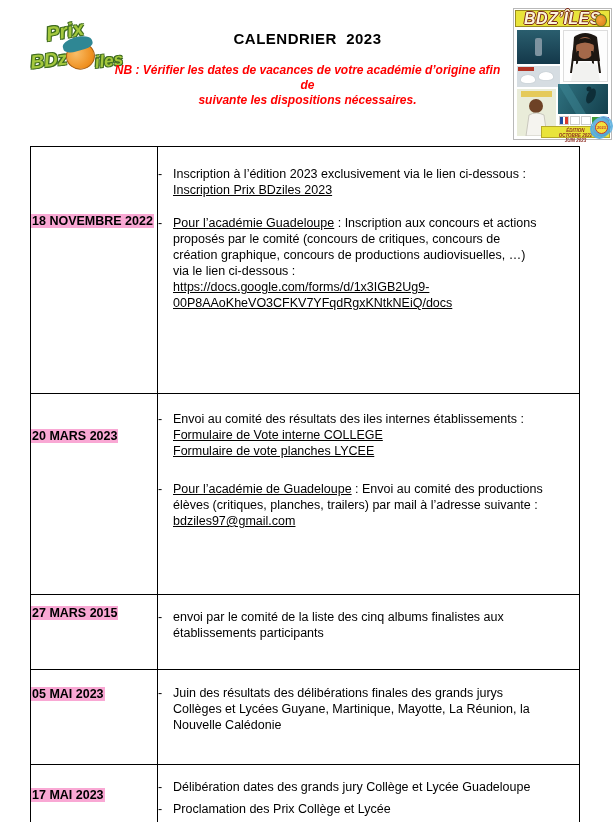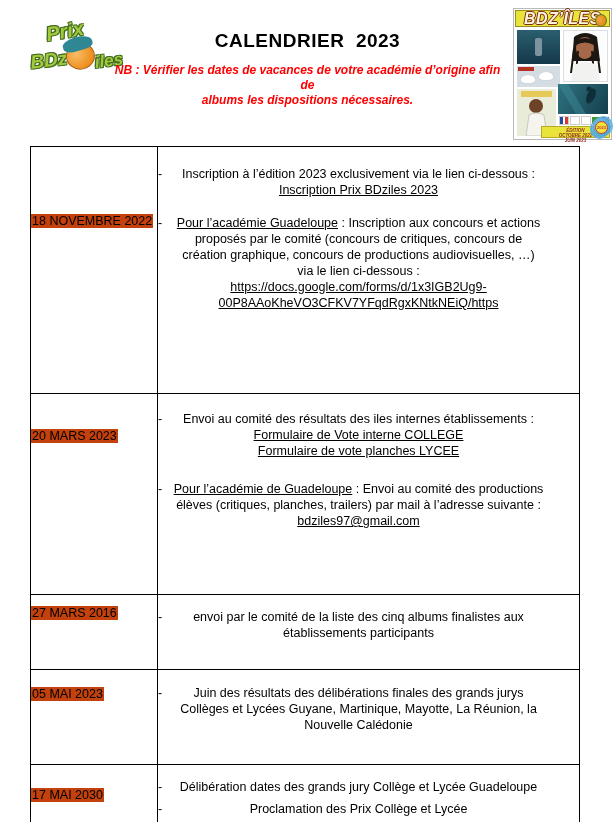--- a/index.html
+++ b/index.html
@@ -15,21 +15,21 @@
   .logo-bdz{font-size:19px;}
   .logo-ball{width:27px;height:25px;border-radius:50%;flex:0 0 27px;
     background:radial-gradient(circle at 35% 38%,#f9bd67,#ef8f1f 68%,#d9770e);
     border:1px solid #a85d10;position:relative;margin:0 -1px;z-index:2;}
   .logo-ball::before{content:"";position:absolute;top:-7px;left:-3px;width:30px;height:14px;
     background:#2f8794;border-radius:60% 70% 40% 50%;transform:rotate(-9deg);}
   .logo-iles{font-size:17px;transform:translateY(8px);}
 
   
   .title{position:absolute;left:130px;right:130px;top:30px;text-align:center;
-    font-size:19px;font-weight:bold;letter-spacing:.5px;white-space:pre;}
+    font-size:15px;font-weight:bold;letter-spacing:.5px;white-space:pre;}
   .nb-note{position:absolute;left:110px;right:110px;top:63px;text-align:center;
     color:#ff0000;font-style:italic;font-weight:bold;font-size:12px;line-height:15px;}
 
   
   .poster{position:absolute;top:8px;right:3px;width:97px;height:130px;background:#fff;
     border:1px solid #b9b9b9;}
   .poster-header{position:absolute;top:1px;left:1px;right:1px;height:17px;background:#e9e43a;
     border:1px solid #9a8c1e;box-sizing:border-box;display:flex;align-items:center;justify-content:center;
     font-size:16px;font-weight:bold;font-style:italic;letter-spacing:.5px;color:#fdf6da;
     text-shadow:-1px 0 #7c2b1e,1px 0 #7c2b1e,0 -1px #7c2b1e,0 1px #7c2b1e;}
@@ -62,25 +62,25 @@
     color:#c2372c;font-size:4px;font-weight:bold;display:flex;align-items:center;justify-content:center;}
 
   
   table.cal{position:absolute;left:30px;top:146px;width:549px;border-collapse:collapse;table-layout:fixed;}
   table.cal td,table.cal th{border:1px solid #000;vertical-align:top;padding:0;}
   table.cal th{height:17px;font-size:13px;font-weight:bold;text-align:center;vertical-align:middle;
     border-bottom:2px solid #000;}
   .c-date{width:127px;}
   .c-body{width:422px;}
   td.datecell{padding:2px 6px 2px 2px;font-size:12.5px;line-height:16px;}
-  .hl{background:#c2410c;font-weight:normal;padding:0 1px;-webkit-box-decoration-break:clone;box-decoration-break:clone;text-align:right;}
+  .hl{background:#f9a8d4;font-weight:bold;padding:0 1px;-webkit-box-decoration-break:clone;box-decoration-break:clone;text-align:right;}
   td.bodycell{padding:2px 6px 2px 27px;font-size:12.5px;line-height:16px;}
   .item{display:flex;}
   .dash{flex:0 0 15px;}
-  .itext{width:371px;text-align:center;}
+  .itext{width:371px;}
   a.lnk{color:#000000;text-decoration:underline;cursor:pointer;}
   .lead{text-decoration:underline;}
   
   tr.r1 td.datecell{padding-top:66px;} tr.r1 td.bodycell{padding-top:19px;}
   tr.r1 .item2{margin-top:17px;}
   tr.r2 td.datecell{padding-top:34px;} tr.r2 td.bodycell{padding-top:17px;}
   tr.r2 .item2{margin-top:22px;}
   tr.r3 td.datecell{padding-top:10px;} tr.r3 td.bodycell{padding-top:14px;}
   tr.r4 td.datecell{padding-top:16px;} tr.r4 td.bodycell{padding-top:15px;}
   tr.r5 td.datecell{padding-top:22px;} tr.r5 td.bodycell{padding-top:14px;}
@@ -98,21 +98,21 @@
     <div class="logo-row">
       <span class="logo-word logo-bdz">BDz</span>
       <span class="logo-ball"></span>
       <span class="logo-word logo-iles">iles</span>
     </div>
   </div>
 
   <div class="title">CALENDRIER  2023</div>
   <div class="nb-note">
     <div>NB : Vérifier les dates de vacances de votre académie d’origine afin de</div>
-    <div>albums les dispositions nécessaires.</div>
+    <div>suivante les dispositions nécessaires.</div>
   </div>
 
   <div class="poster">
     <div class="poster-header">
       <span>BDZ’ÎLES</span>
       <span class="poster-mascot"></span>
     </div>
     <div class="cover cover-a">
         <div class="fig"></div>
       </div>
@@ -177,21 +177,21 @@
           <span class="dash">-</span>
           <div class="itext">
             <span>Inscription à l’édition 2023 exclusivement via le lien ci-dessous :</span><br>
             <a class="lnk">Inscription Prix BDziles 2023</a>
           </div>
         </div>
         <div class="item item2">
           <span class="dash">-</span>
           <div class="itext">
             <span class="lead">Pour l’académie Guadeloupe</span><span> : Inscription aux concours et actions proposés par le comité (concours de critiques, concours de création graphique, concours de productions audiovisuelles, …) via le lien ci-dessous :</span><br>
-            <a class="lnk"><span>https://docs.google.com/forms/d/1x3IGB2Ug9-</span><br><span>00P8AAoKheVO3CFKV7YFqdRgxKNtkNEiQ/https</span></a>
+            <a class="lnk"><span>https://docs.google.com/forms/d/1x3IGB2Ug9-</span><br><span>00P8AAoKheVO3CFKV7YFqdRgxKNtkNEiQ/docs</span></a>
           </div>
         </div>
       </td>
     </tr>
 
     <tr class="r2 height-r2">
       <td class="datecell">
         <span class="hl">20 MARS 2023</span>
       </td>
       <td class="bodycell">
@@ -207,21 +207,21 @@
           <span class="dash">-</span>
           <div class="itext">
             <span class="lead">Pour l’académie de Guadeloupe</span><span> : Envoi au comité des productions élèves (critiques, planches, trailers) par mail à l’adresse suivante : </span><a class="lnk">bdziles97@gmail.com</a>
           </div>
         </div>
       </td>
     </tr>
 
     <tr class="r3 height-r3">
       <td class="datecell">
-        <span class="hl">27 MARS 2016</span>
+        <span class="hl">27 MARS 2015</span>
       </td>
       <td class="bodycell">
         <div class="item">
           <span class="dash">-</span>
           <div class="itext"><span>envoi par le comité de la liste des cinq albums finalistes aux établissements participants</span></div>
         </div>
       </td>
     </tr>
 
     <tr class="r4 height-r4">
@@ -231,21 +231,21 @@
       <td class="bodycell">
         <div class="item">
           <span class="dash">-</span>
           <div class="itext"><span>Juin des résultats des délibérations finales des grands jurys Collèges et Lycées Guyane, Martinique, Mayotte, La Réunion, la Nouvelle Calédonie</span></div>
         </div>
       </td>
     </tr>
 
     <tr class="r5 height-r5">
       <td class="datecell">
-        <span class="hl">17 MAI 2030</span>
+        <span class="hl">17 MAI 2023</span>
       </td>
       <td class="bodycell">
         <div class="item item1">
           <span class="dash">-</span>
           <div class="itext"><span>Délibération dates des grands jury Collège et Lycée Guadeloupe</span></div>
         </div>
         <div class="item item2">
           <span class="dash">-</span>
           <div class="itext"><span>Proclamation des Prix Collège et Lycée</span></div>
         </div>

